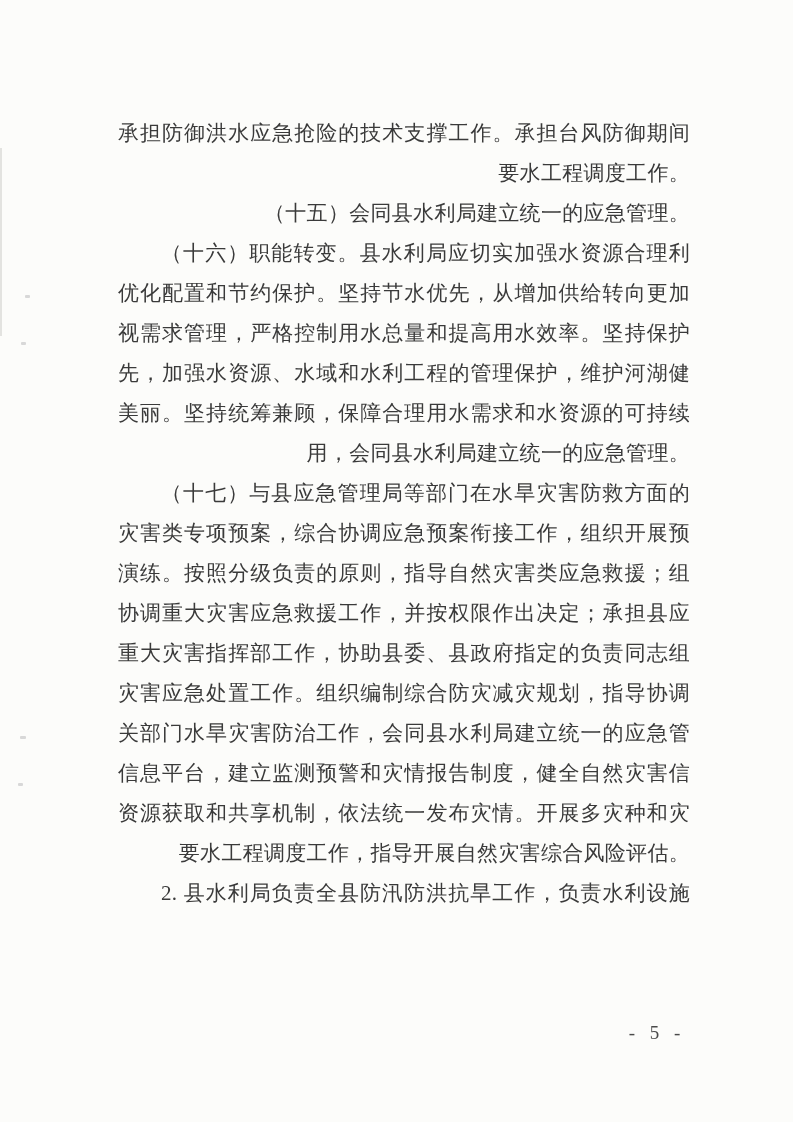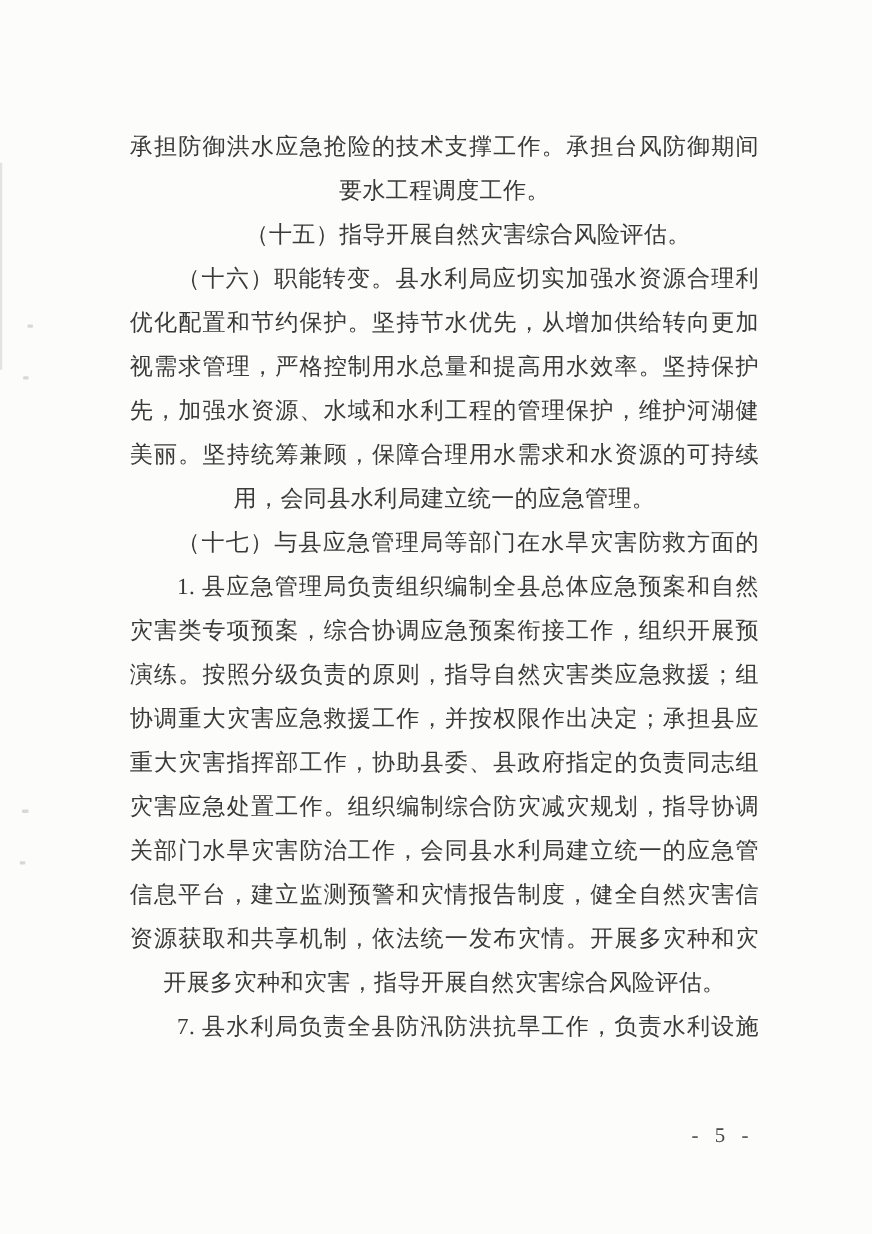--- a/index.html
+++ b/index.html
@@ -30,21 +30,21 @@
     overflow: hidden;
     letter-spacing: 0.3px;
   }
   
   .line.full {
     text-align: justify;
     text-align-last: justify;
   }
   
   .line.end {
-    text-align: center;
+    text-align: right;
   }
   
   .line.indent {
     padding-left: 43px;
   }
   .page-number {
     position: absolute;
     left: 612px;
     top: 1020px;
     width: 90px;
@@ -83,36 +83,35 @@
 
   <div class="scan-edge-line"></div>
   <div class="speckle s1"></div>
   <div class="speckle s2"></div>
   <div class="speckle s3"></div>
   <div class="speckle s4"></div>
 
   <div class="content">
     <div class="line full">承担防御洪水应急抢险的技术支撑工作。承担台风防御期间重</div>
     <div class="line end">要水工程调度工作。</div>
-    <div class="line indent end">（十五）指导开展自然灾害综合风险评估。</div>
+    <div class="line indent end">（十五）会同县水利局建立统一的应急管理。</div>
     <div class="line indent full">（十六）职能转变。县水利局应切实加强水资源合理利用、</div>
     <div class="line full">优化配置和节约保护。坚持节水优先，从增加供给转向更加重</div>
     <div class="line full">视需求管理，严格控制用水总量和提高用水效率。坚持保护优</div>
     <div class="line full">先，加强水资源、水域和水利工程的管理保护，维护河湖健康</div>
     <div class="line full">美丽。坚持统筹兼顾，保障合理用水需求和水资源的可持续利</div>
     <div class="line end">用，会同县水利局建立统一的应急管理。</div>
     <div class="line indent full">（十七）与县应急管理局等部门在水旱灾害防救方面的职</div>
-    <div class="line indent full">1. 县应急管理局负责组织编制全县总体应急预案和自然</div>
     <div class="line full">灾害类专项预案，综合协调应急预案衔接工作，组织开展预案</div>
     <div class="line full">演练。按照分级负责的原则，指导自然灾害类应急救援；组织</div>
     <div class="line full">协调重大灾害应急救援工作，并按权限作出决定；承担县应对</div>
     <div class="line full">重大灾害指挥部工作，协助县委、县政府指定的负责同志组织</div>
     <div class="line full">灾害应急处置工作。组织编制综合防灾减灾规划，指导协调相</div>
     <div class="line full">关部门水旱灾害防治工作，会同县水利局建立统一的应急管理</div>
     <div class="line full">信息平台，建立监测预警和灾情报告制度，健全自然灾害信息</div>
     <div class="line full">资源获取和共享机制，依法统一发布灾情。开展多灾种和灾害</div>
-    <div class="line end">开展多灾种和灾害，指导开展自然灾害综合风险评估。</div>
-    <div class="line indent full">7. 县水利局负责全县防汛防洪抗旱工作，负责水利设施</div>
+    <div class="line end">要水工程调度工作，指导开展自然灾害综合风险评估。</div>
+    <div class="line indent full">2. 县水利局负责全县防汛防洪抗旱工作，负责水利设施</div>
   </div>
 
   <div class="page-number">- 5 -</div>
 
 </div>
 
 </body></html>

